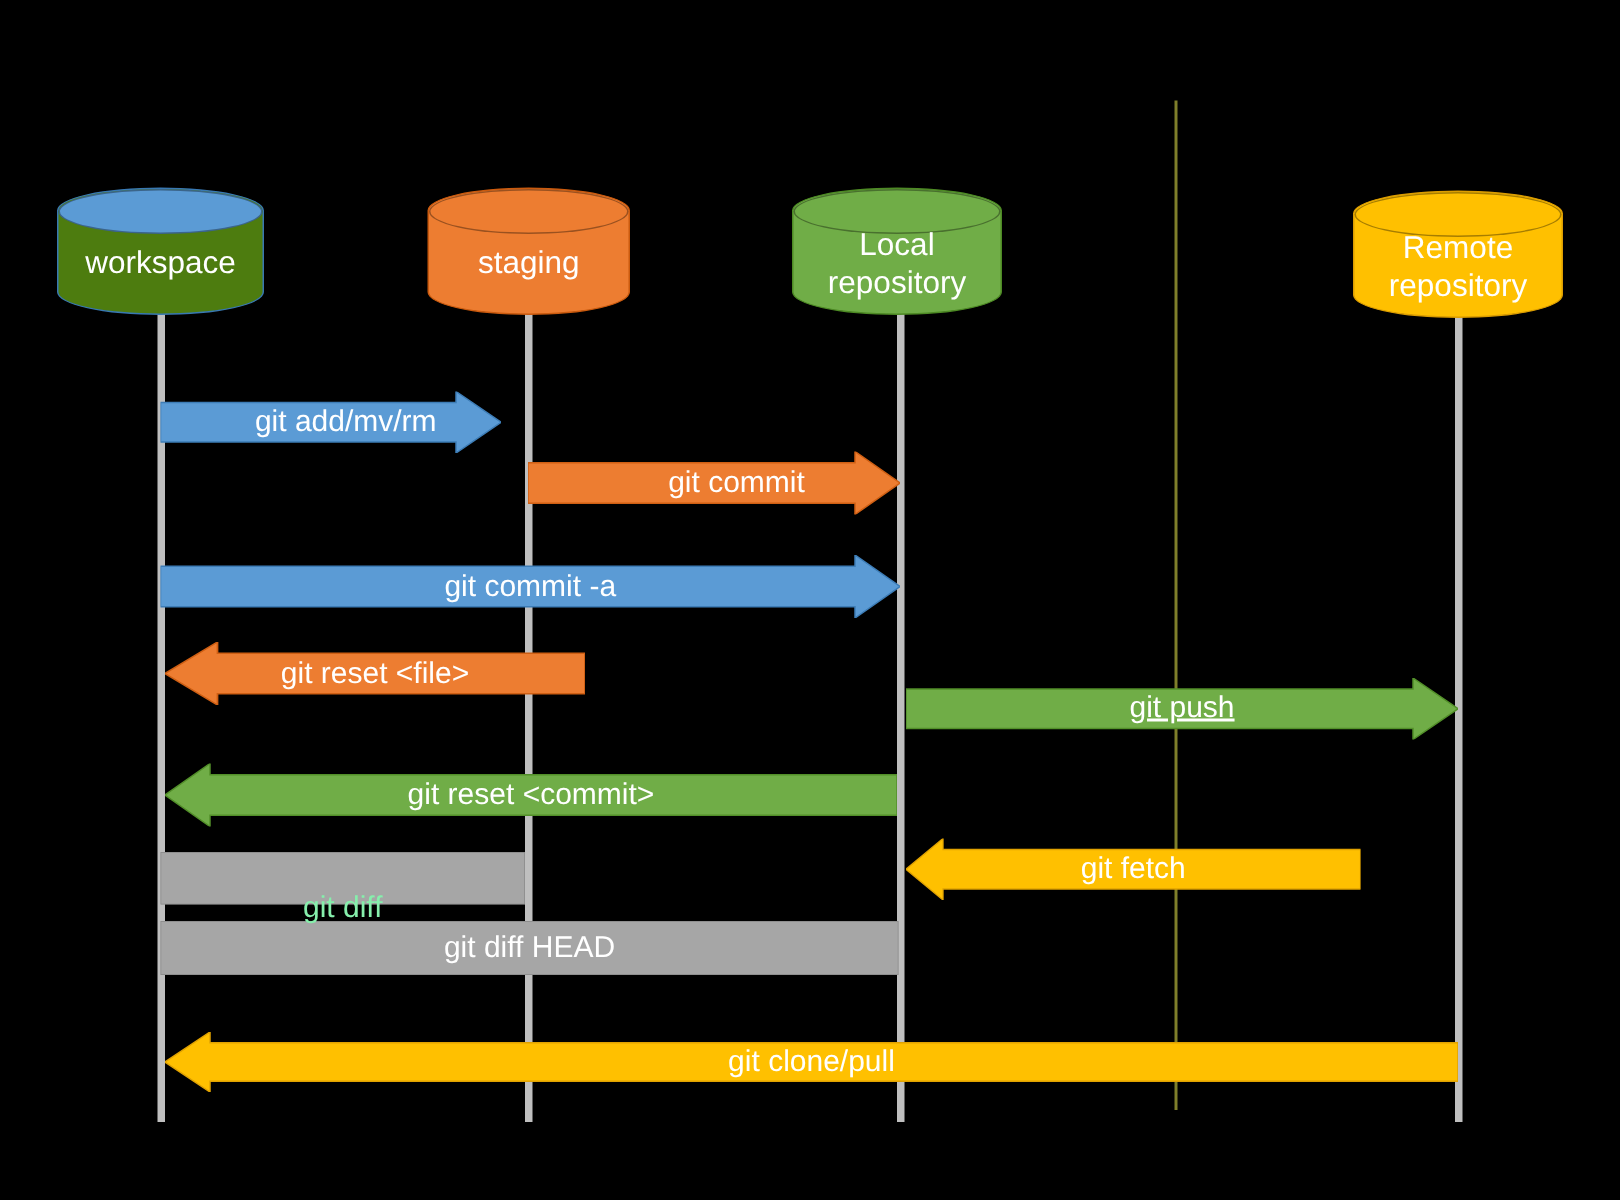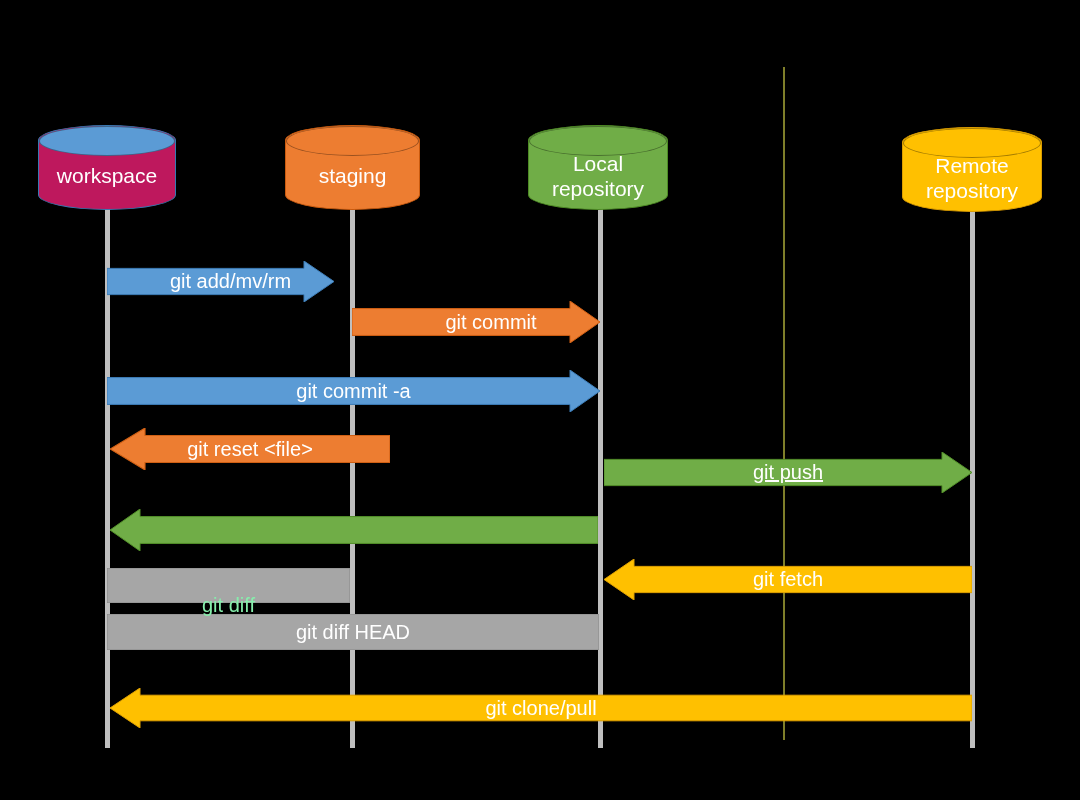--- a/index.html
+++ b/index.html
@@ -83,21 +83,21 @@
 
 <div id="canvas">
   <div id="lifelines">
       <div class="lifeline" style="left: 105px; top: 202px; height: 546px;"></div>
       <div class="lifeline" style="left: 350px; top: 202px; height: 546px;"></div>
       <div class="lifeline" style="left: 598px; top: 202px; height: 546px;"></div>
       <div class="lifeline" style="left: 970px; top: 204px; height: 544px;"></div>
       <div class="divider" style="left: 783px; top: 67px; height: 673px; background: rgb(127, 127, 42);"></div>
     </div>
   <div id="nodes">
-      <div class="cyl" style="left: 38px; top: 125px; width: 138px; height: 85px; background: #be185d; border: 1px solid rgb(56, 120, 178);">
+      <div class="cyl" style="left: 38px; top: 125px; width: 138px; height: 85px; background: #4d7c0f; border: 1px solid rgb(56, 120, 178);">
         <div class="cyl-top" style="background: rgb(91, 155, 213);"></div>
         <div class="cyl-label">workspace</div>
       </div>
       <div class="cyl" style="left: 285px; top: 125px; width: 135px; height: 85px; background: rgb(237, 125, 49); border: 1px solid rgb(202, 90, 14);">
         <div class="cyl-top" style="background: rgb(237, 125, 49);"></div>
         <div class="cyl-label">staging</div>
       </div>
       <div class="cyl" style="left: 528px; top: 125px; width: 140px; height: 85px; background: rgb(112, 173, 71); border: 1px solid rgb(77, 138, 36);">
         <div class="cyl-top" style="background: rgb(112, 173, 71);"></div>
         <div class="cyl-label">Local<br>repository</div>
@@ -135,28 +135,29 @@
       <div class="flow" style="left: 604px; top: 452px; width: 368px; height: 41px;">
         <svg viewBox="0 0 368 41" preserveAspectRatio="none">
           <polygon points="0,7.38 338,7.38 338,0 368,20.5 338,41 338,33.62 0,33.62" fill="#70ad47" stroke="#528f29" stroke-width="1"></polygon>
         </svg>
         <span class="flow-label" style="color: rgb(255, 255, 255); text-decoration: underline;">git push</span>
       </div>
       <div class="flow" style="left: 110px; top: 509px; width: 488px; height: 42px;">
         <svg viewBox="0 0 488 42" preserveAspectRatio="none">
           <polygon points="488,7.56 30,7.56 30,0 0,21 30,42 30,34.44 488,34.44" fill="#70ad47" stroke="#528f29" stroke-width="1"></polygon>
         </svg>
+        <span class="flow-label" style="color: rgb(255, 255, 255);">git reset &lt;commit&gt;</span>
       </div>
       <div class="flow" style="left: 107px; top: 568px; width: 243px; height: 35px;">
         <svg viewBox="0 0 243 35" preserveAspectRatio="none">
           <polygon points="0,0 243,0 243,35 0,35" fill="#a6a6a6" stroke="#888888" stroke-width="1"></polygon>
         </svg>
         <span class="flow-label" style="color: #86efac; margin-top: 40px;">git diff</span>
       </div>
-      <div class="flow" style="left: 604px; top: 559px; width: 368px; height: 41px;">
+      <div class="flow" style="left: 604px; top: 559px; width: 303px; height: 41px;">
         <svg viewBox="0 0 368 41" preserveAspectRatio="none">
           <polygon points="368,7.38 30,7.38 30,0 0,20.5 30,41 30,33.62 368,33.62" fill="#ffc000" stroke="#e1a200" stroke-width="1"></polygon>
         </svg>
         <span class="flow-label" style="color: rgb(255, 255, 255);">git fetch</span>
       </div>
       <div class="flow" style="left: 107px; top: 614px; width: 492px; height: 36px;">
         <svg viewBox="0 0 492 36" preserveAspectRatio="none">
           <polygon points="0,0 492,0 492,36 0,36" fill="#a6a6a6" stroke="#888888" stroke-width="1"></polygon>
         </svg>
         <span class="flow-label" style="color: rgb(255, 255, 255);">git diff HEAD</span>

